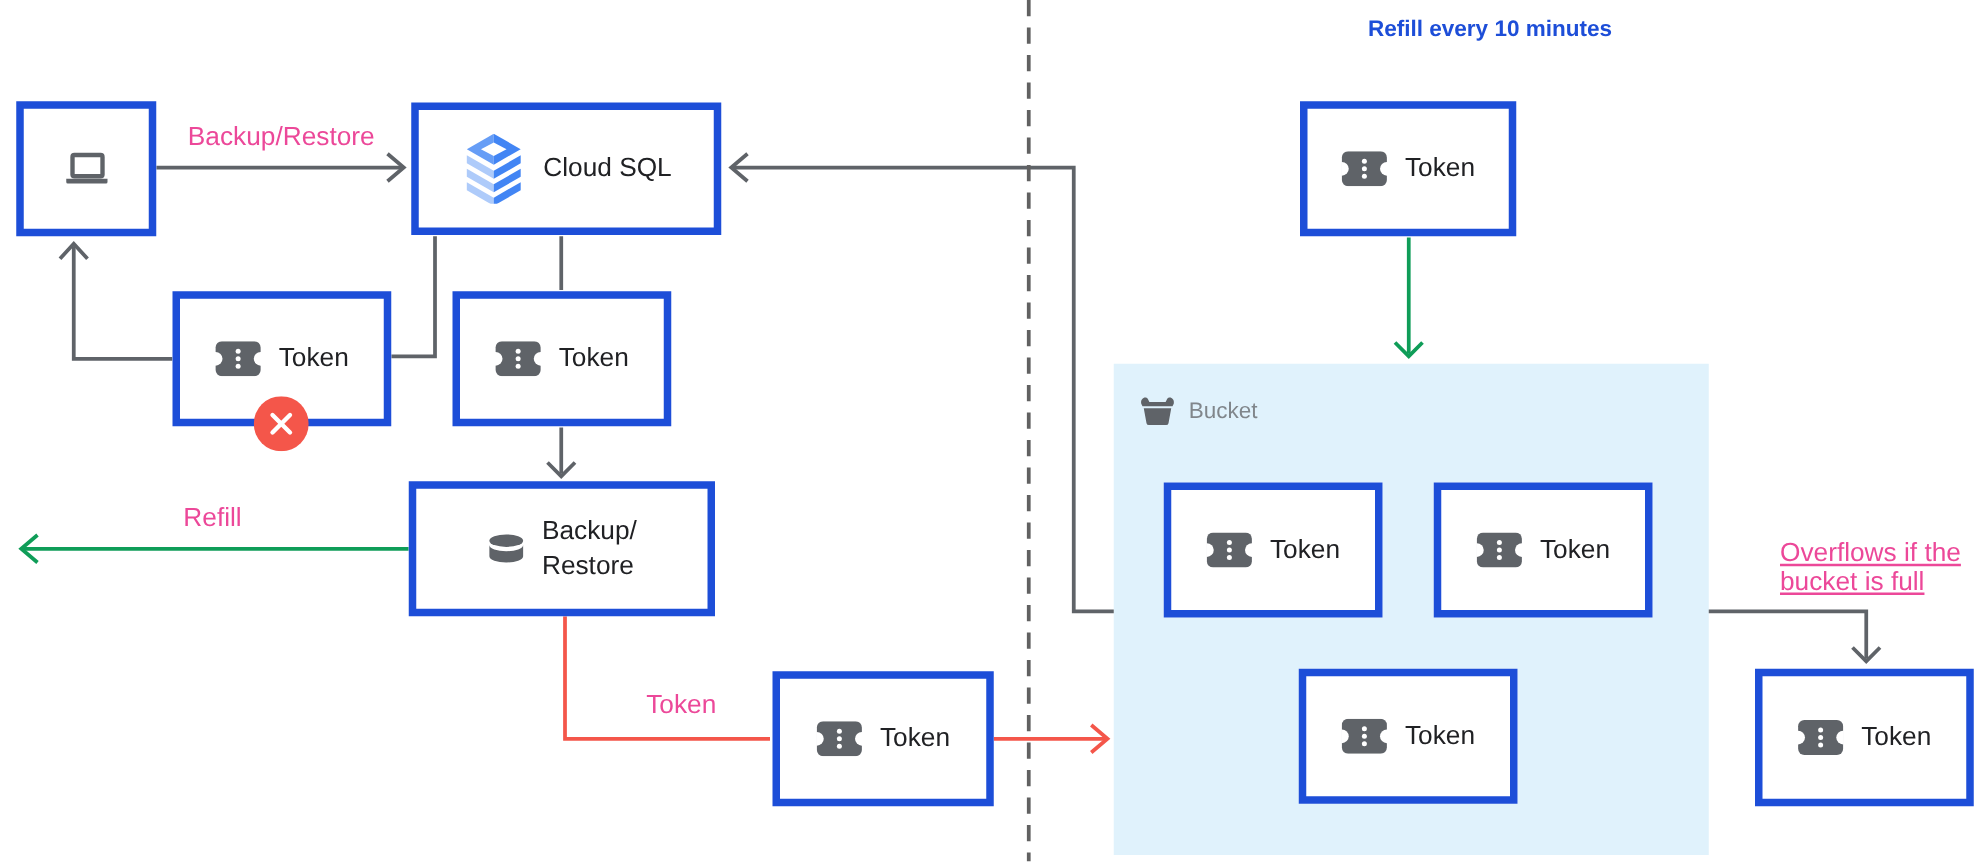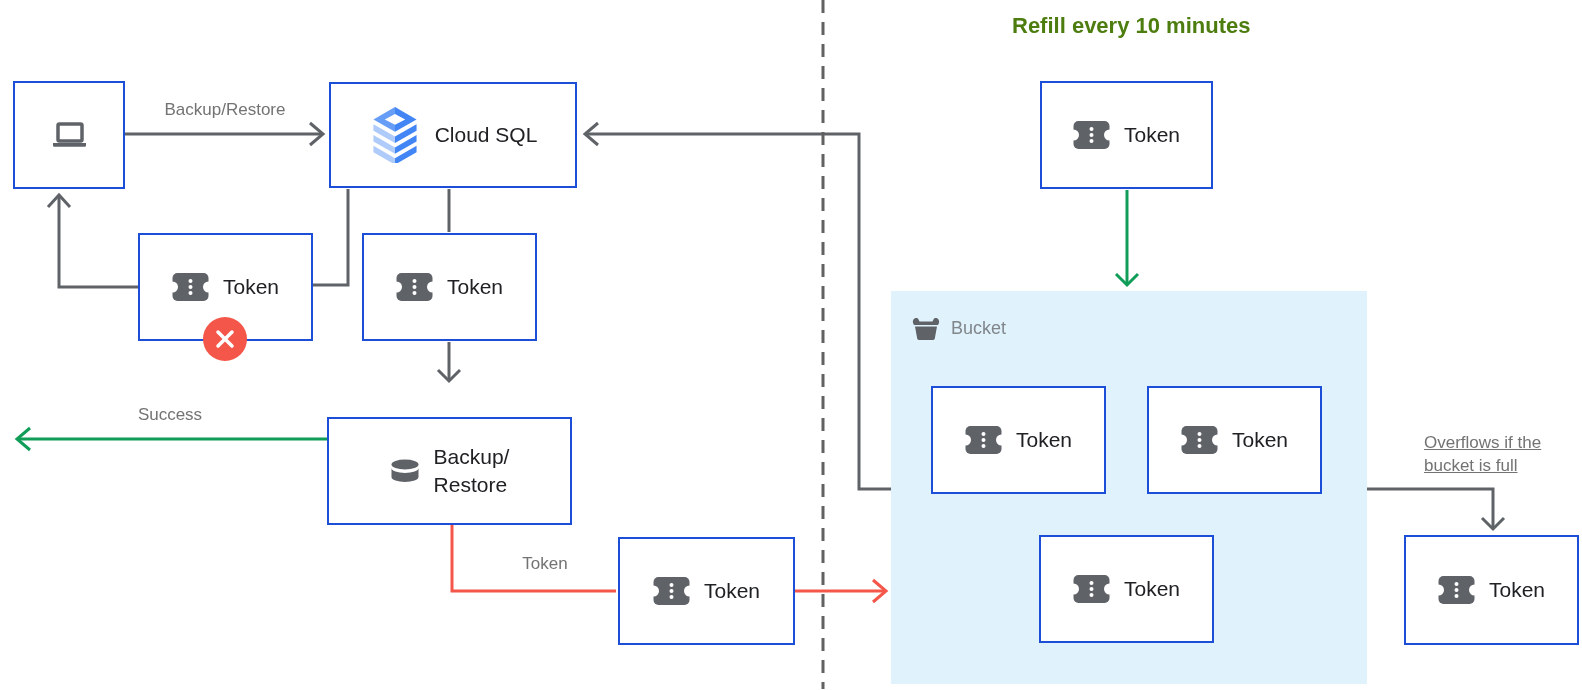--- a/index.html
+++ b/index.html
@@ -10,33 +10,33 @@
   #wires{position:absolute;left:0;top:0;z-index:2;}
   .bucket{
     position:absolute;left:891px;top:291px;width:476px;height:393px;
     background:#e0f2fc;z-index:1;
   }
   .bucket-label{
     position:absolute;left:20px;top:24px;display:flex;align-items:center;gap:10px;
     color:#80868b;font-size:18px;
   }
   .node{
-    position:absolute;background:#ffffff;border:2px solid #1d4ed8;box-sizing:border-box;
+    position:absolute;background:#ffffff;border:6px solid #1d4ed8;box-sizing:border-box;
     display:flex;align-items:center;justify-content:center;gap:14px;
     color:#202124;font-size:21px;z-index:3;
   }
   .node .nlabel{white-space:pre-line;line-height:1.35;}
   .icon{display:flex;align-items:center;justify-content:center;}
   .edge-label{
-    position:absolute;color:#737373;font-size:17px;z-index:4;line-height:23px;
+    position:absolute;color:#ec4899;font-size:21px;z-index:4;line-height:23px;
   }
   .center{text-align:center;}
   .title{
-    position:absolute;left:1012px;top:13px;width:360px;text-align:left;
-    color:#4d7c0f;font-size:22px;font-weight:bold;z-index:4;
+    position:absolute;left:1012px;top:13px;width:360px;text-align:center;
+    color:#1d4ed8;font-size:18px;font-weight:bold;z-index:4;
   }
   .badge{
     position:absolute;left:203px;top:317px;width:44px;height:44px;z-index:5;
   }
 </style>
 </head>
 <body>
 
 <div id="canvas">
 
@@ -147,21 +147,21 @@
         <circle cx="0" cy="14" r="5.5" fill="#ffffff"></circle>
         <circle cx="36" cy="14" r="5.5" fill="#ffffff"></circle>
         <circle cx="18" cy="8" r="2" fill="#ffffff"></circle>
         <circle cx="18" cy="14" r="2" fill="#ffffff"></circle>
         <circle cx="18" cy="20" r="2" fill="#ffffff"></circle>
       </svg>
     </span>
     <span class="nlabel">Token</span>
   </div>
 
-  <div class="node" style="left:327px;top:385px;width:245px;height:108px;margin-top:32px;">
+  <div class="node" style="left:327px;top:385px;width:245px;height:108px;">
     <span class="icon">
       <svg width="30" height="26" viewBox="0 0 30 26">
         <ellipse cx="15" cy="6.5" rx="13.5" ry="5" fill="#5f6368"></ellipse>
         <path fill="#5f6368" d="M1.5,10 v9 a13.5,5 0 0 0 27,0 v-9 a13.5,5 0 0 1 -27,0 z"></path>
       </svg>
     </span>
     <span class="nlabel">Backup/
 Restore</span>
   </div>
 
@@ -244,17 +244,17 @@
         <circle cx="18" cy="8" r="2" fill="#ffffff"></circle>
         <circle cx="18" cy="14" r="2" fill="#ffffff"></circle>
         <circle cx="18" cy="20" r="2" fill="#ffffff"></circle>
       </svg>
     </span>
     <span class="nlabel">Token</span>
   </div>
 
   <div class="title">Refill every 10 minutes</div>
   <div class="edge-label center" style="left:125px;top:98px;width:200px;">Backup/Restore</div>
-  <div class="edge-label center" style="left:100px;top:403px;width:140px;">Success</div>
+  <div class="edge-label center" style="left:100px;top:403px;width:140px;">Refill</div>
   <div class="edge-label center" style="left:505px;top:552px;width:80px;">Token</div>
   <div class="edge-label" style="left:1424px;top:431px;width:150px;text-decoration:underline;">Overflows if the bucket is full</div>
 
 </div>
 
 </body></html>

